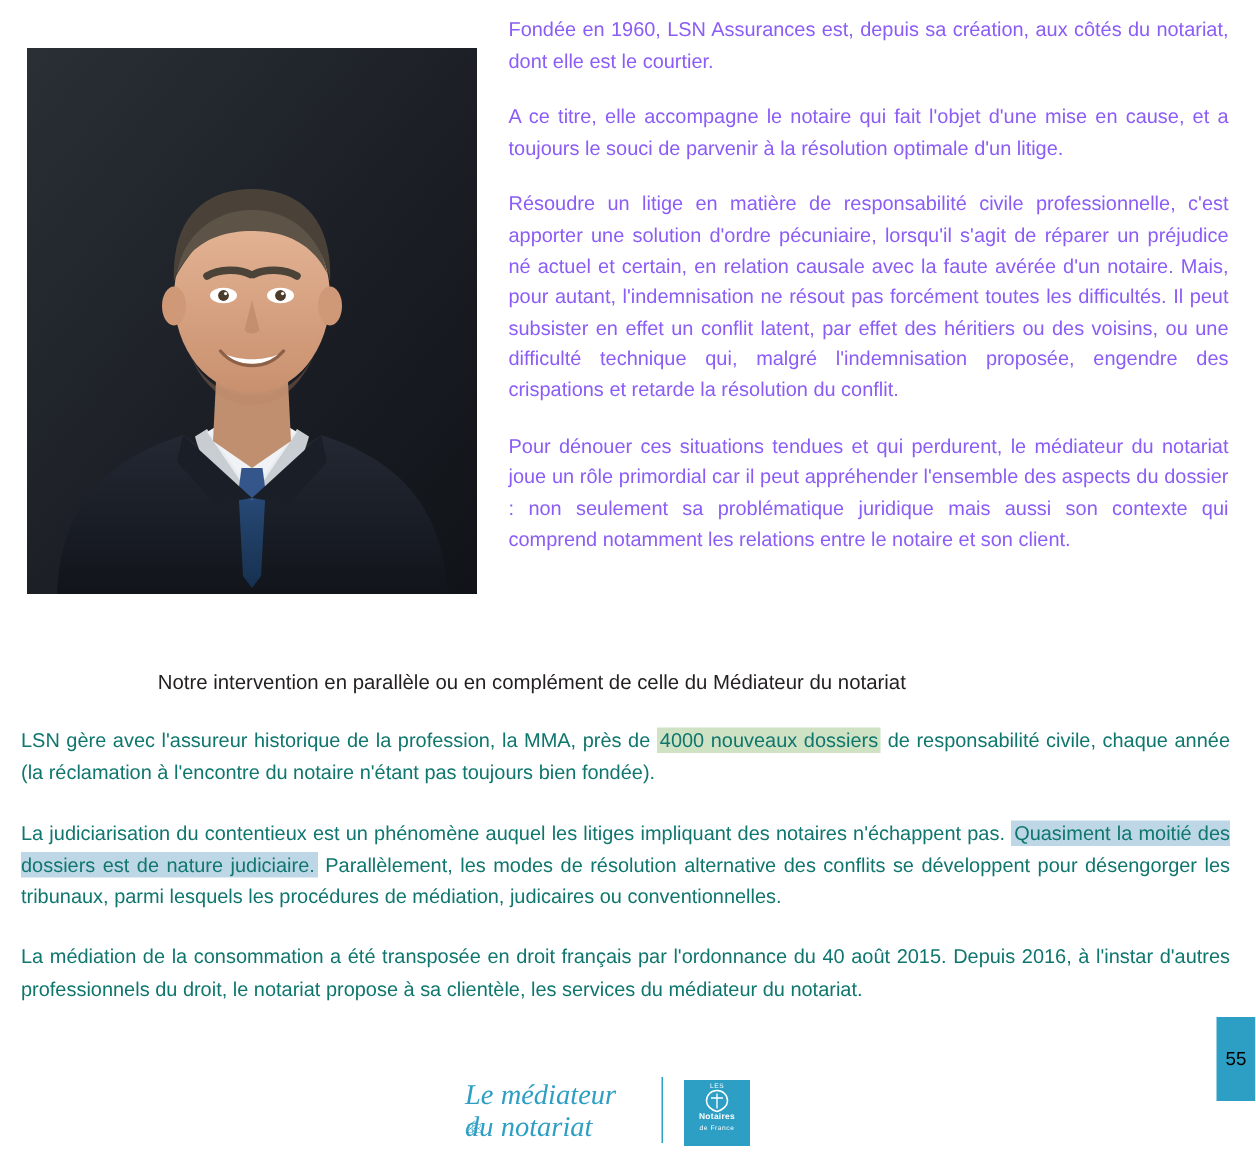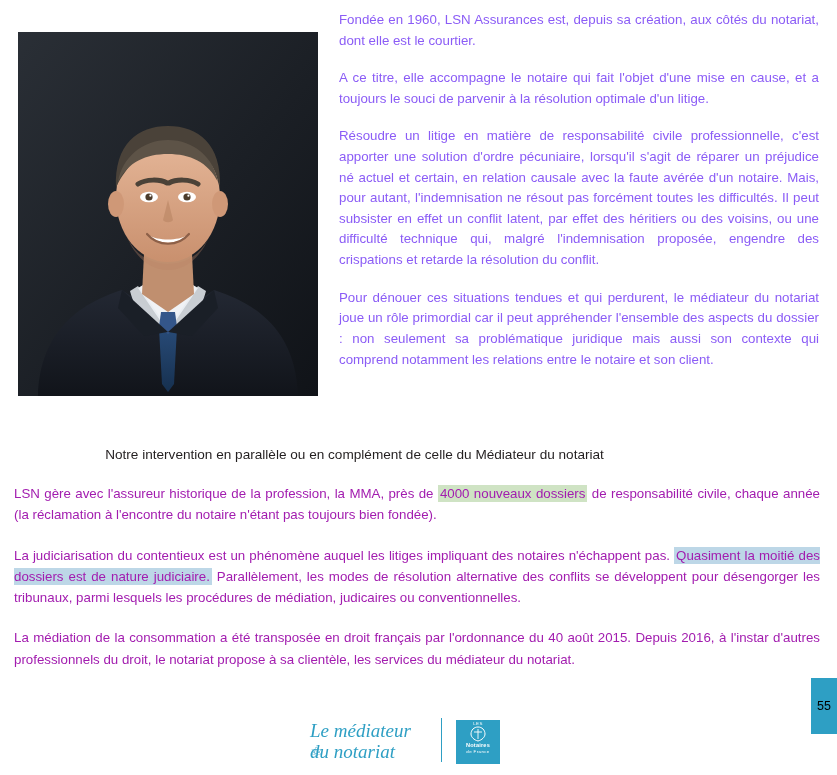--- a/index.html
+++ b/index.html
@@ -68,21 +68,21 @@
     position: absolute;
     left: 14px;
     top: 483px;
     width: 806px;
   }
   .body-area p {
     margin: 0 0 19px 0;
     font-size: 13.3px;
     line-height: 1.6;
     text-align: justify;
-    color: #a21caf;
+    color: #0f766e;
   }
   .body-area p:last-child { margin-bottom: 0; }
 
   .hl-green {
     background: #cfe3c4;
     padding: 1px 2px;
   }
   .hl-blue {
     background: #bdd7e7;
     padding: 1px 2px;

